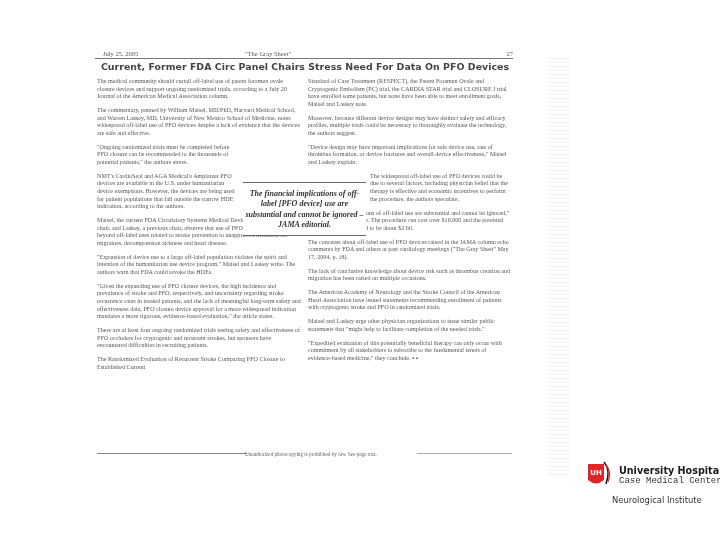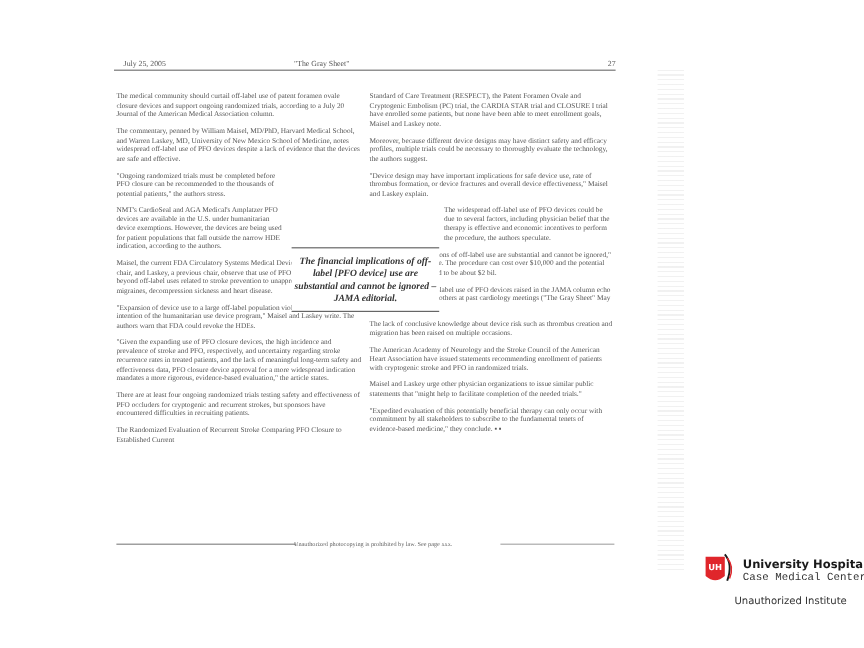--- a/index.html
+++ b/index.html
@@ -7,21 +7,21 @@
     .page { position:absolute; left:95px; top:48px; width:460px; height:430px; }
     .runhead { position:absolute; left:0; top:0; width:418px; height:10px; font-size:6.5px; color:#555; border-bottom:0.8px solid #777; }
     .runhead .l { position:absolute; left:8px; top:2px; }
     .runhead .c { position:absolute; left:150px; top:2px; }
     .runhead .r { position:absolute; right:0; top:2px; }
     .headline { position:absolute; left:0; top:13px; width:420px; text-align:center; font-family:"DejaVu Sans", sans-serif; font-weight:bold; font-size:9.4px; color:#444; letter-spacing:0.05px; white-space:nowrap; }
     .col { position:absolute; top:30px; font-size:6.1px; line-height:7.6px; color:#555; }
     .col p { margin:0 0 6.3px 0; }
     .colL { left:2px; width:205px; }
     .colR { left:213px; width:203px; }
-    .pull { position:absolute; left:148px; top:134px; width:123px; padding:6px 0 5px 0; border-top:1px solid #666; border-bottom:1px solid #666; background:#fff; font-style:italic; font-weight:bold; font-size:8px; line-height:10.3px; text-align:center; color:#333;margin-top:24px; }
+    .pull { position:absolute; left:148px; top:134px; width:123px; padding:6px 0 5px 0; border-top:1px solid #666; border-bottom:1px solid #666; background:#fff; font-style:italic; font-weight:bold; font-size:8px; line-height:10.3px; text-align:center; color:#333; }
     .footline { position:absolute; left:2px; top:405px; width:415px; height:1px; }
     .footline .seg1 { position:absolute; left:0; top:0; width:150px; border-top:0.8px solid #888; }
     .footline .seg2 { position:absolute; right:0; top:0; width:95px; border-top:0.8px solid #aaa; }
     .footnote { position:absolute; left:150px; top:403px; font-size:5.2px; color:#666; white-space:nowrap; }
     .scanedge { position:absolute; left:548px; top:55px; width:22px; height:420px;
       background: repeating-linear-gradient(180deg, rgba(150,150,150,0.0) 0px, rgba(150,150,150,0.0) 3px, rgba(140,140,140,0.35) 3px, rgba(140,140,140,0.35) 4px);
       opacity:0.35; }
     .logo { position:absolute; left:582px; top:458px; width:130px; height:50px; }
     .logo .shield { position:absolute; left:2px; top:2px; width:34px; height:28px; }
     .logo .t1 { position:absolute; left:37px; top:7px; font-family:"DejaVu Sans", sans-serif; font-weight:bold; font-size:9.6px; color:#1a1a1a; white-space:nowrap; }
@@ -31,20 +31,21 @@
 </head>
 <body>
 
 <div class="page">
   <div class="runhead">
     <span class="l">July 25, 2005</span>
     <span class="c">"The Gray Sheet"</span>
     <span class="r">27</span>
   </div>
 
+  <div class="headline">Current, Former FDA Circ Panel Chairs Stress Need For Data On PFO Devices</div>
 
   <div class="col colL">
     <p>The medical community should curtail off-label use of patent foramen ovale closure devices and support ongoing randomized trials, according to a July 20 Journal of the American Medical Association column.</p>
     <p>The commentary, penned by William Maisel, MD/PhD, Harvard Medical School, and Warren Laskey, MD, University of New Mexico School of Medicine, notes widespread off-label use of PFO devices despite a lack of evidence that the devices are safe and effective.</p>
     <p style="width:140px">"Ongoing randomized trials must be completed before PFO closure can be recommended to the thousands of potential patients," the authors stress.</p>
     <p style="width:140px">NMT's CardioSeal and AGA Medical's Amplatzer PFO devices are available in the U.S. under humanitarian device exemptions. However, the devices are being used for patient populations that fall outside the narrow HDE indication, according to the authors.</p>
     <p>Maisel, the current FDA Circulatory Systems Medical Devices Advisory Panel chair, and Laskey, a previous chair, observe that use of PFO occluders extends beyond off-label uses related to stroke prevention to unapproved treatment for migraines, decompression sickness and heart disease.</p>
     <p>"Expansion of device use to a large off-label population violates the spirit and intention of the humanitarian use device program," Maisel and Laskey write. The authors warn that FDA could revoke the HDEs.</p>
     <p>"Given the expanding use of PFO closure devices, the high incidence and prevalence of stroke and PFO, respectively, and uncertainty regarding stroke recurrence rates in treated patients, and the lack of meaningful long-term safety and effectiveness data, PFO closure device approval for a more widespread indication mandates a more rigorous, evidence-based evaluation," the article states.</p>
     <p>There are at least four ongoing randomized trials testing safety and effectiveness of PFO occluders for cryptogenic and recurrent strokes, but sponsors have encountered difficulties in recruiting patients.</p>
@@ -77,14 +78,14 @@
 
 <div class="logo">
   <svg class="shield" viewBox="0 0 34 28">
     <path d="M4 4 L20 4 L20 20 Q12 27 4 20 Z" fill="#e0262b"></path>
     <path d="M20 2 Q27 10 22 24" stroke="#1a1a1a" stroke-width="1.6" fill="none"></path>
     <path d="M22 5 Q28 12 24 22" stroke="#e0262b" stroke-width="1.2" fill="none"></path>
     <text x="12" y="15" font-family="DejaVu Sans, sans-serif" font-size="7" font-weight="bold" fill="#ffffff" text-anchor="middle">UH</text>
   </svg>
   <div class="t1">University Hospitals</div>
   <div class="t2">Case Medical Center</div>
-  <div class="t3">Unauthorized Institute</div>
+  <div class="t3">Neurological Institute</div>
 </div>
 
 </body></html>

